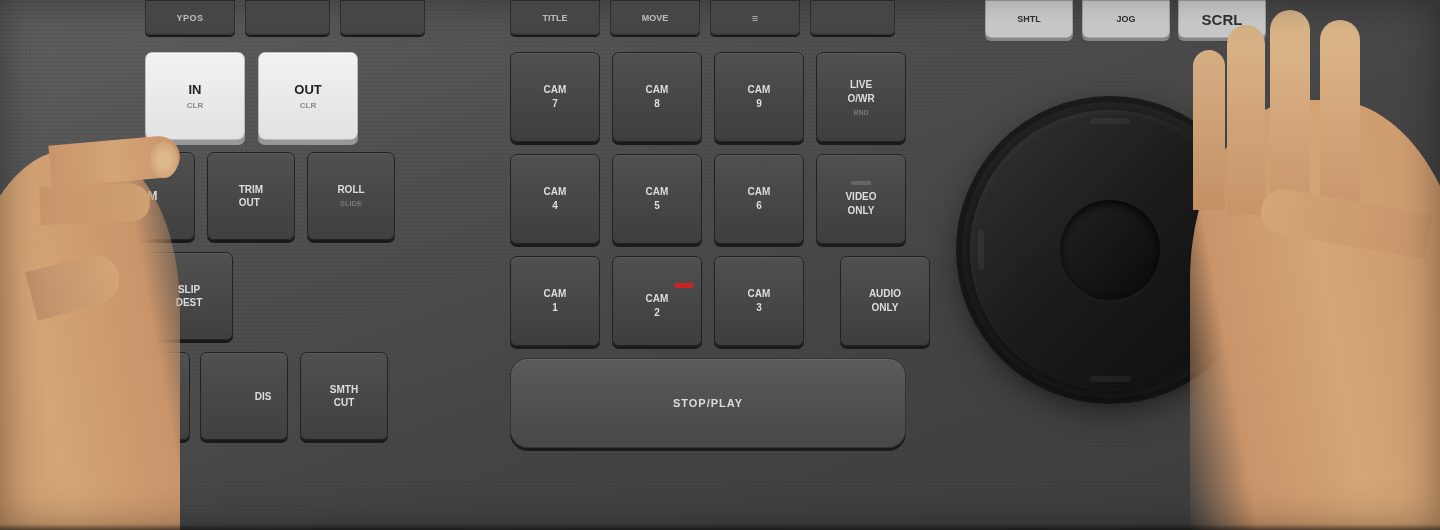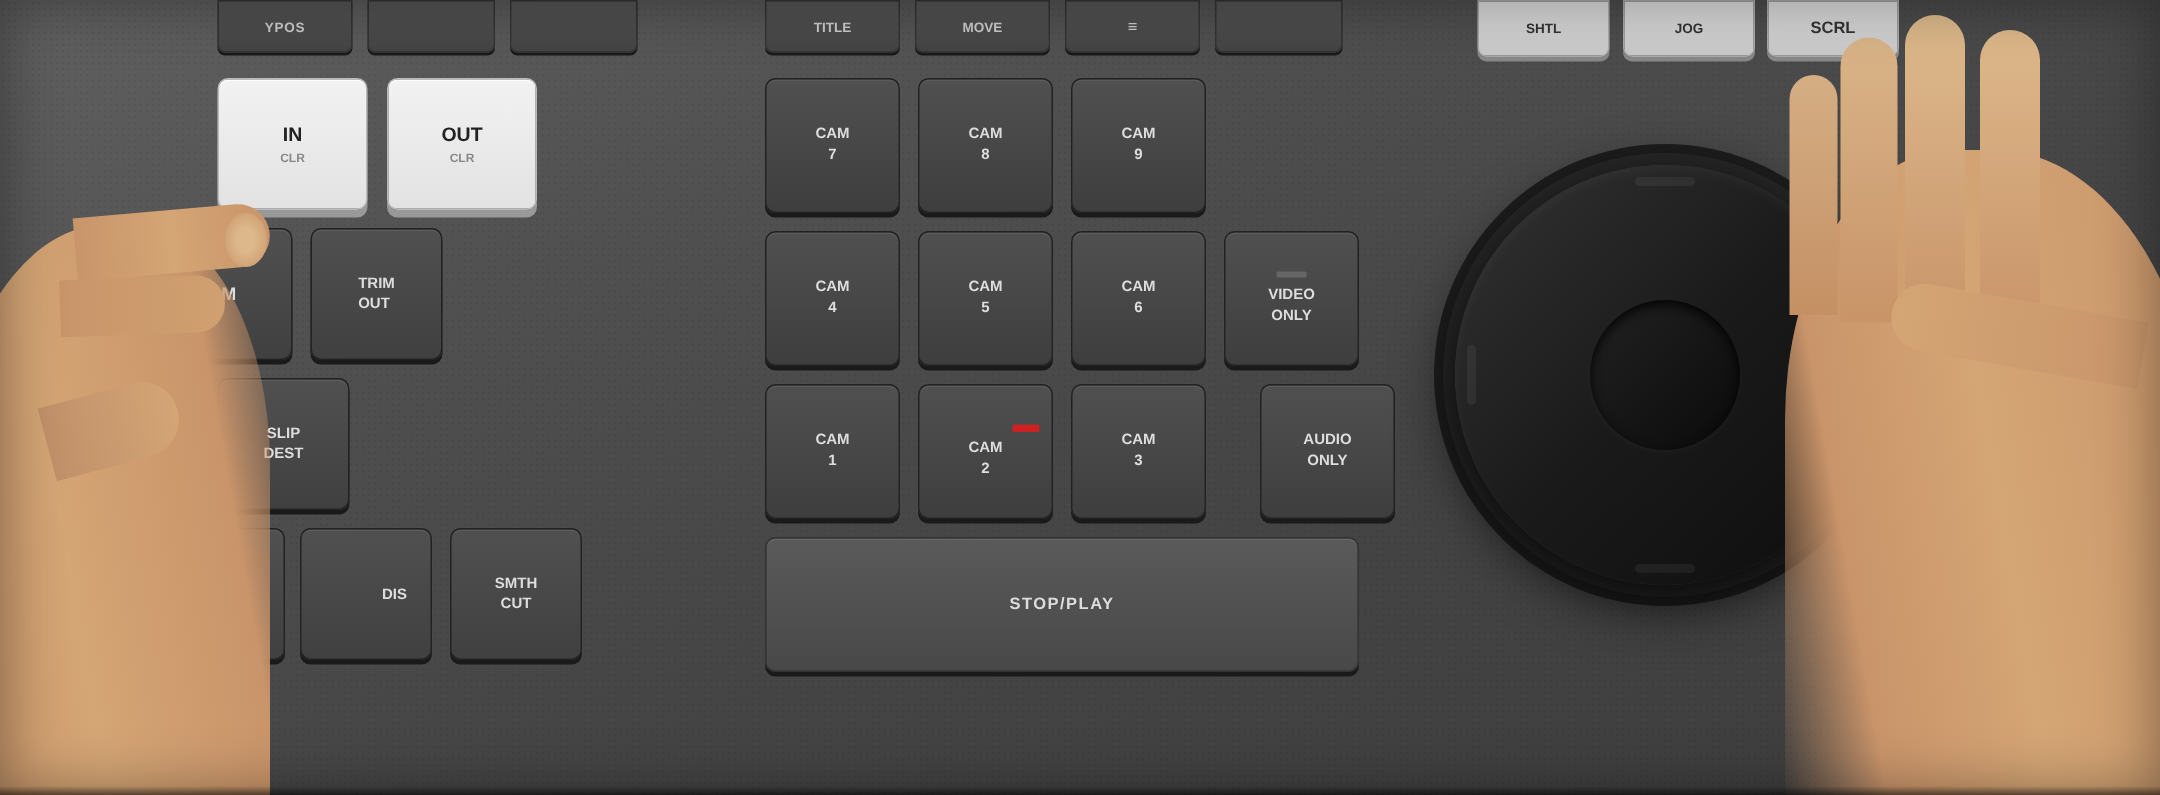--- a/index.html
+++ b/index.html
@@ -47,37 +47,41 @@
   </div>
   <div style="position:absolute;top:0;left:810px;width:85px;height:35px;background:linear-gradient(180deg,#555 0%,#444 100%);border-radius:0 0 5px 5px;border:1px solid #333;box-shadow:0 2px 0 #1a1a1a;"></div>
 
   <div style="position:absolute;top:0;left:985px;width:88px;height:38px;background:linear-gradient(180deg,#ddd 0%,#c8c8c8 100%);border-radius:0 0 6px 6px;border:1px solid #aaa;box-shadow:0 3px 0 #888;display:flex;align-items:center;justify-content:center;">
     <span style="font-size:9px;font-weight:700;color:#333;">SHTL</span>
   </div>
   <div style="position:absolute;top:0;left:1082px;width:88px;height:38px;background:linear-gradient(180deg,#ddd 0%,#c8c8c8 100%);border-radius:0 0 6px 6px;border:1px solid #aaa;box-shadow:0 3px 0 #888;display:flex;align-items:center;justify-content:center;">
     <span style="font-size:9px;font-weight:700;color:#333;">JOG</span>
   </div>
   <div style="position:absolute;top:0;left:1178px;width:88px;height:38px;background:linear-gradient(180deg,#ddd 0%,#c8c8c8 100%);border-radius:0 0 6px 6px;border:1px solid #aaa;box-shadow:0 3px 0 #888;display:flex;align-items:center;justify-content:center;">
-    <span style="font-size:11px;font-weight:700;color:#333;">SCRL</span>
+    <span style="font-size:15px;font-weight:700;color:#333;">SCRL</span>
   </div>
 
   <div style="position:absolute;top:52px;left:145px;width:100px;height:88px;background:linear-gradient(180deg,#f2f2f2 0%,#e2e2e2 100%);border-radius:7px;border:1px solid #bbb;box-shadow:0 5px 0 #999,inset 0 1px 0 rgba(255,255,255,0.9);display:flex;flex-direction:column;align-items:center;justify-content:center;">
     <span style="font-size:13px;font-weight:700;color:#222;">IN</span>
     <span style="font-size:8px;font-weight:600;color:#888;margin-top:4px;">CLR</span>
   </div>
   <div style="position:absolute;top:52px;left:258px;width:100px;height:88px;background:linear-gradient(180deg,#f2f2f2 0%,#e2e2e2 100%);border-radius:7px;border:1px solid #bbb;box-shadow:0 5px 0 #999,inset 0 1px 0 rgba(255,255,255,0.9);display:flex;flex-direction:column;align-items:center;justify-content:center;">
     <span style="font-size:13px;font-weight:700;color:#222;">OUT</span>
     <span style="font-size:8px;font-weight:600;color:#888;margin-top:4px;">CLR</span>
   </div>
 
   <div style="position:absolute;top:152px;left:110px;width:85px;height:88px;background:linear-gradient(180deg,#505050 0%,#404040 100%);border-radius:7px;border:1px solid #222;box-shadow:0 3px 0 #1a1a1a,inset 0 1px 0 rgba(255,255,255,0.07);display:flex;flex-direction:column;align-items:center;justify-content:center;">
     <span style="font-size:12px;font-weight:700;color:#ddd;">M</span>
   </div>
   <div style="position:absolute;top:152px;left:207px;width:88px;height:88px;background:linear-gradient(180deg,#505050 0%,#404040 100%);border-radius:7px;border:1px solid #222;box-shadow:0 3px 0 #1a1a1a,inset 0 1px 0 rgba(255,255,255,0.07);display:flex;flex-direction:column;align-items:center;justify-content:center;">
     <span style="font-size:10px;font-weight:700;color:#ddd;text-align:left;line-height:1.3;">TRIM<br>OUT</span>
+  </div>
+  <div style="position:absolute;top:152px;left:307px;width:88px;height:88px;background:linear-gradient(180deg,#505050 0%,#404040 100%);border-radius:7px;border:1px solid #222;box-shadow:0 3px 0 #1a1a1a,inset 0 1px 0 rgba(255,255,255,0.07);display:flex;flex-direction:column;align-items:center;justify-content:center;">
+    <span style="font-size:10px;font-weight:700;color:#ddd;">ROLL</span>
+    <span style="font-size:7.5px;font-weight:600;color:#777;margin-top:4px;">SLIDE</span>
   </div>
 
   <div style="position:absolute;top:252px;left:145px;width:88px;height:88px;background:linear-gradient(180deg,#505050 0%,#404040 100%);border-radius:7px;border:1px solid #222;box-shadow:0 3px 0 #1a1a1a,inset 0 1px 0 rgba(255,255,255,0.07);display:flex;flex-direction:column;align-items:center;justify-content:center;">
     <span style="font-size:10px;font-weight:700;color:#ddd;text-align:center;line-height:1.3;">SLIP<br>DEST</span>
   </div>
 
   <div style="position:absolute;top:352px;left:110px;width:80px;height:88px;background:linear-gradient(180deg,#505050 0%,#404040 100%);border-radius:7px;border:1px solid #222;box-shadow:0 3px 0 #1a1a1a,inset 0 1px 0 rgba(255,255,255,0.07);display:flex;flex-direction:column;align-items:center;justify-content:center;">
     <span style="font-size:10px;font-weight:700;color:#ddd;">UT</span>
   </div>
   <div style="position:absolute;top:352px;left:200px;width:88px;height:88px;background:linear-gradient(180deg,#505050 0%,#404040 100%);border-radius:7px;border:1px solid #222;box-shadow:0 3px 0 #1a1a1a,inset 0 1px 0 rgba(255,255,255,0.07);display:flex;flex-direction:column;align-items:center;justify-content:center;padding-left:38px;">
@@ -88,20 +92,24 @@
   </div>
 
   <div style="position:absolute;top:52px;left:510px;width:90px;height:90px;background:linear-gradient(180deg,#505050 0%,#3e3e3e 100%);border-radius:7px;border:1px solid #222;box-shadow:0 3px 0 #1a1a1a,inset 0 1px 0 rgba(255,255,255,0.07);display:flex;flex-direction:column;align-items:center;justify-content:center;">
     <span style="font-size:10px;font-weight:700;color:#ddd;text-align:center;line-height:1.4;">CAM<br>7</span>
   </div>
   <div style="position:absolute;top:52px;left:612px;width:90px;height:90px;background:linear-gradient(180deg,#505050 0%,#3e3e3e 100%);border-radius:7px;border:1px solid #222;box-shadow:0 3px 0 #1a1a1a,inset 0 1px 0 rgba(255,255,255,0.07);display:flex;flex-direction:column;align-items:center;justify-content:center;">
     <span style="font-size:10px;font-weight:700;color:#ddd;text-align:center;line-height:1.4;">CAM<br>8</span>
   </div>
   <div style="position:absolute;top:52px;left:714px;width:90px;height:90px;background:linear-gradient(180deg,#505050 0%,#3e3e3e 100%);border-radius:7px;border:1px solid #222;box-shadow:0 3px 0 #1a1a1a,inset 0 1px 0 rgba(255,255,255,0.07);display:flex;flex-direction:column;align-items:center;justify-content:center;">
     <span style="font-size:10px;font-weight:700;color:#ddd;text-align:center;line-height:1.4;">CAM<br>9</span>
+  </div>
+  <div style="position:absolute;top:52px;left:816px;width:90px;height:90px;background:linear-gradient(180deg,#505050 0%,#3e3e3e 100%);border-radius:7px;border:1px solid #222;box-shadow:0 3px 0 #1a1a1a,inset 0 1px 0 rgba(255,255,255,0.07);display:flex;flex-direction:column;align-items:center;justify-content:center;">
+    <span style="font-size:10px;font-weight:700;color:#ddd;text-align:center;line-height:1.4;">LIVE<br>O/WR</span>
+    <span style="font-size:7px;font-weight:600;color:#777;margin-top:3px;">RND</span>
   </div>
 
   <div style="position:absolute;top:154px;left:510px;width:90px;height:90px;background:linear-gradient(180deg,#505050 0%,#3e3e3e 100%);border-radius:7px;border:1px solid #222;box-shadow:0 3px 0 #1a1a1a,inset 0 1px 0 rgba(255,255,255,0.07);display:flex;flex-direction:column;align-items:center;justify-content:center;">
     <span style="font-size:10px;font-weight:700;color:#ddd;text-align:center;line-height:1.4;">CAM<br>4</span>
   </div>
   <div style="position:absolute;top:154px;left:612px;width:90px;height:90px;background:linear-gradient(180deg,#505050 0%,#3e3e3e 100%);border-radius:7px;border:1px solid #222;box-shadow:0 3px 0 #1a1a1a,inset 0 1px 0 rgba(255,255,255,0.07);display:flex;flex-direction:column;align-items:center;justify-content:center;">
     <span style="font-size:10px;font-weight:700;color:#ddd;text-align:center;line-height:1.4;">CAM<br>5</span>
   </div>
   <div style="position:absolute;top:154px;left:714px;width:90px;height:90px;background:linear-gradient(180deg,#505050 0%,#3e3e3e 100%);border-radius:7px;border:1px solid #222;box-shadow:0 3px 0 #1a1a1a,inset 0 1px 0 rgba(255,255,255,0.07);display:flex;flex-direction:column;align-items:center;justify-content:center;">
     <span style="font-size:10px;font-weight:700;color:#ddd;text-align:center;line-height:1.4;">CAM<br>6</span>
@@ -119,21 +127,21 @@
     <div style="width:18px;height:5px;background:#cc2222;border-radius:1px;margin-bottom:4px;align-self:flex-end;margin-right:8px;"></div>
     <span style="font-size:10px;font-weight:700;color:#ddd;text-align:center;line-height:1.4;">CAM<br>2</span>
   </div>
   <div style="position:absolute;top:256px;left:714px;width:90px;height:90px;background:linear-gradient(180deg,#505050 0%,#3e3e3e 100%);border-radius:7px;border:1px solid #222;box-shadow:0 3px 0 #1a1a1a,inset 0 1px 0 rgba(255,255,255,0.07);display:flex;flex-direction:column;align-items:center;justify-content:center;">
     <span style="font-size:10px;font-weight:700;color:#ddd;text-align:center;line-height:1.4;">CAM<br>3</span>
   </div>
   <div style="position:absolute;top:256px;left:840px;width:90px;height:90px;background:linear-gradient(180deg,#505050 0%,#3e3e3e 100%);border-radius:7px;border:1px solid #222;box-shadow:0 3px 0 #1a1a1a,inset 0 1px 0 rgba(255,255,255,0.07);display:flex;flex-direction:column;align-items:center;justify-content:center;">
     <span style="font-size:10px;font-weight:700;color:#ddd;text-align:center;line-height:1.4;">AUDIO<br>ONLY</span>
   </div>
 
-  <div style="position:absolute;top:358px;left:510px;width:396px;height:90px;background:linear-gradient(180deg,#5a5a5a 0%,#484848 100%);border-radius:7px;border:1px solid #333;box-shadow:0 3px 0 #1a1a1a,inset 0 1px 0 rgba(255,255,255,0.09);display:flex;align-items:center;justify-content:center;">
+  <div style="position:absolute;top:358px;left:510px;width:396px;height:90px;background:linear-gradient(180deg,#5a5a5a 0%,#484848 100%);border-radius:18px;border:1px solid #333;box-shadow:0 3px 0 #1a1a1a,inset 0 1px 0 rgba(255,255,255,0.09);display:flex;align-items:center;justify-content:center;">
     <span style="font-size:11px;font-weight:700;color:#ddd;letter-spacing:1px;">STOP/PLAY</span>
   </div>
 
   <div style="position:absolute;top:60px;left:960px;width:300px;height:380px;display:flex;align-items:center;justify-content:center;">
 
     <div style="width:280px;height:280px;border-radius:50%;background:linear-gradient(135deg,#333 0%,#1a1a1a 50%,#0d0d0d 100%);box-shadow:0 10px 40px rgba(0,0,0,0.9),0 0 0 8px #2a2a2a,0 0 0 14px #1e1e1e,inset 0 3px 8px rgba(255,255,255,0.04);position:relative;">
 
       <div style="position:absolute;top:8px;left:50%;transform:translateX(-50%);width:40px;height:6px;background:rgba(255,255,255,0.06);border-radius:3px;"></div>
       <div style="position:absolute;bottom:8px;left:50%;transform:translateX(-50%);width:40px;height:6px;background:rgba(255,255,255,0.06);border-radius:3px;"></div>
       <div style="position:absolute;left:8px;top:50%;transform:translateY(-50%);width:6px;height:40px;background:rgba(255,255,255,0.06);border-radius:3px;"></div>

